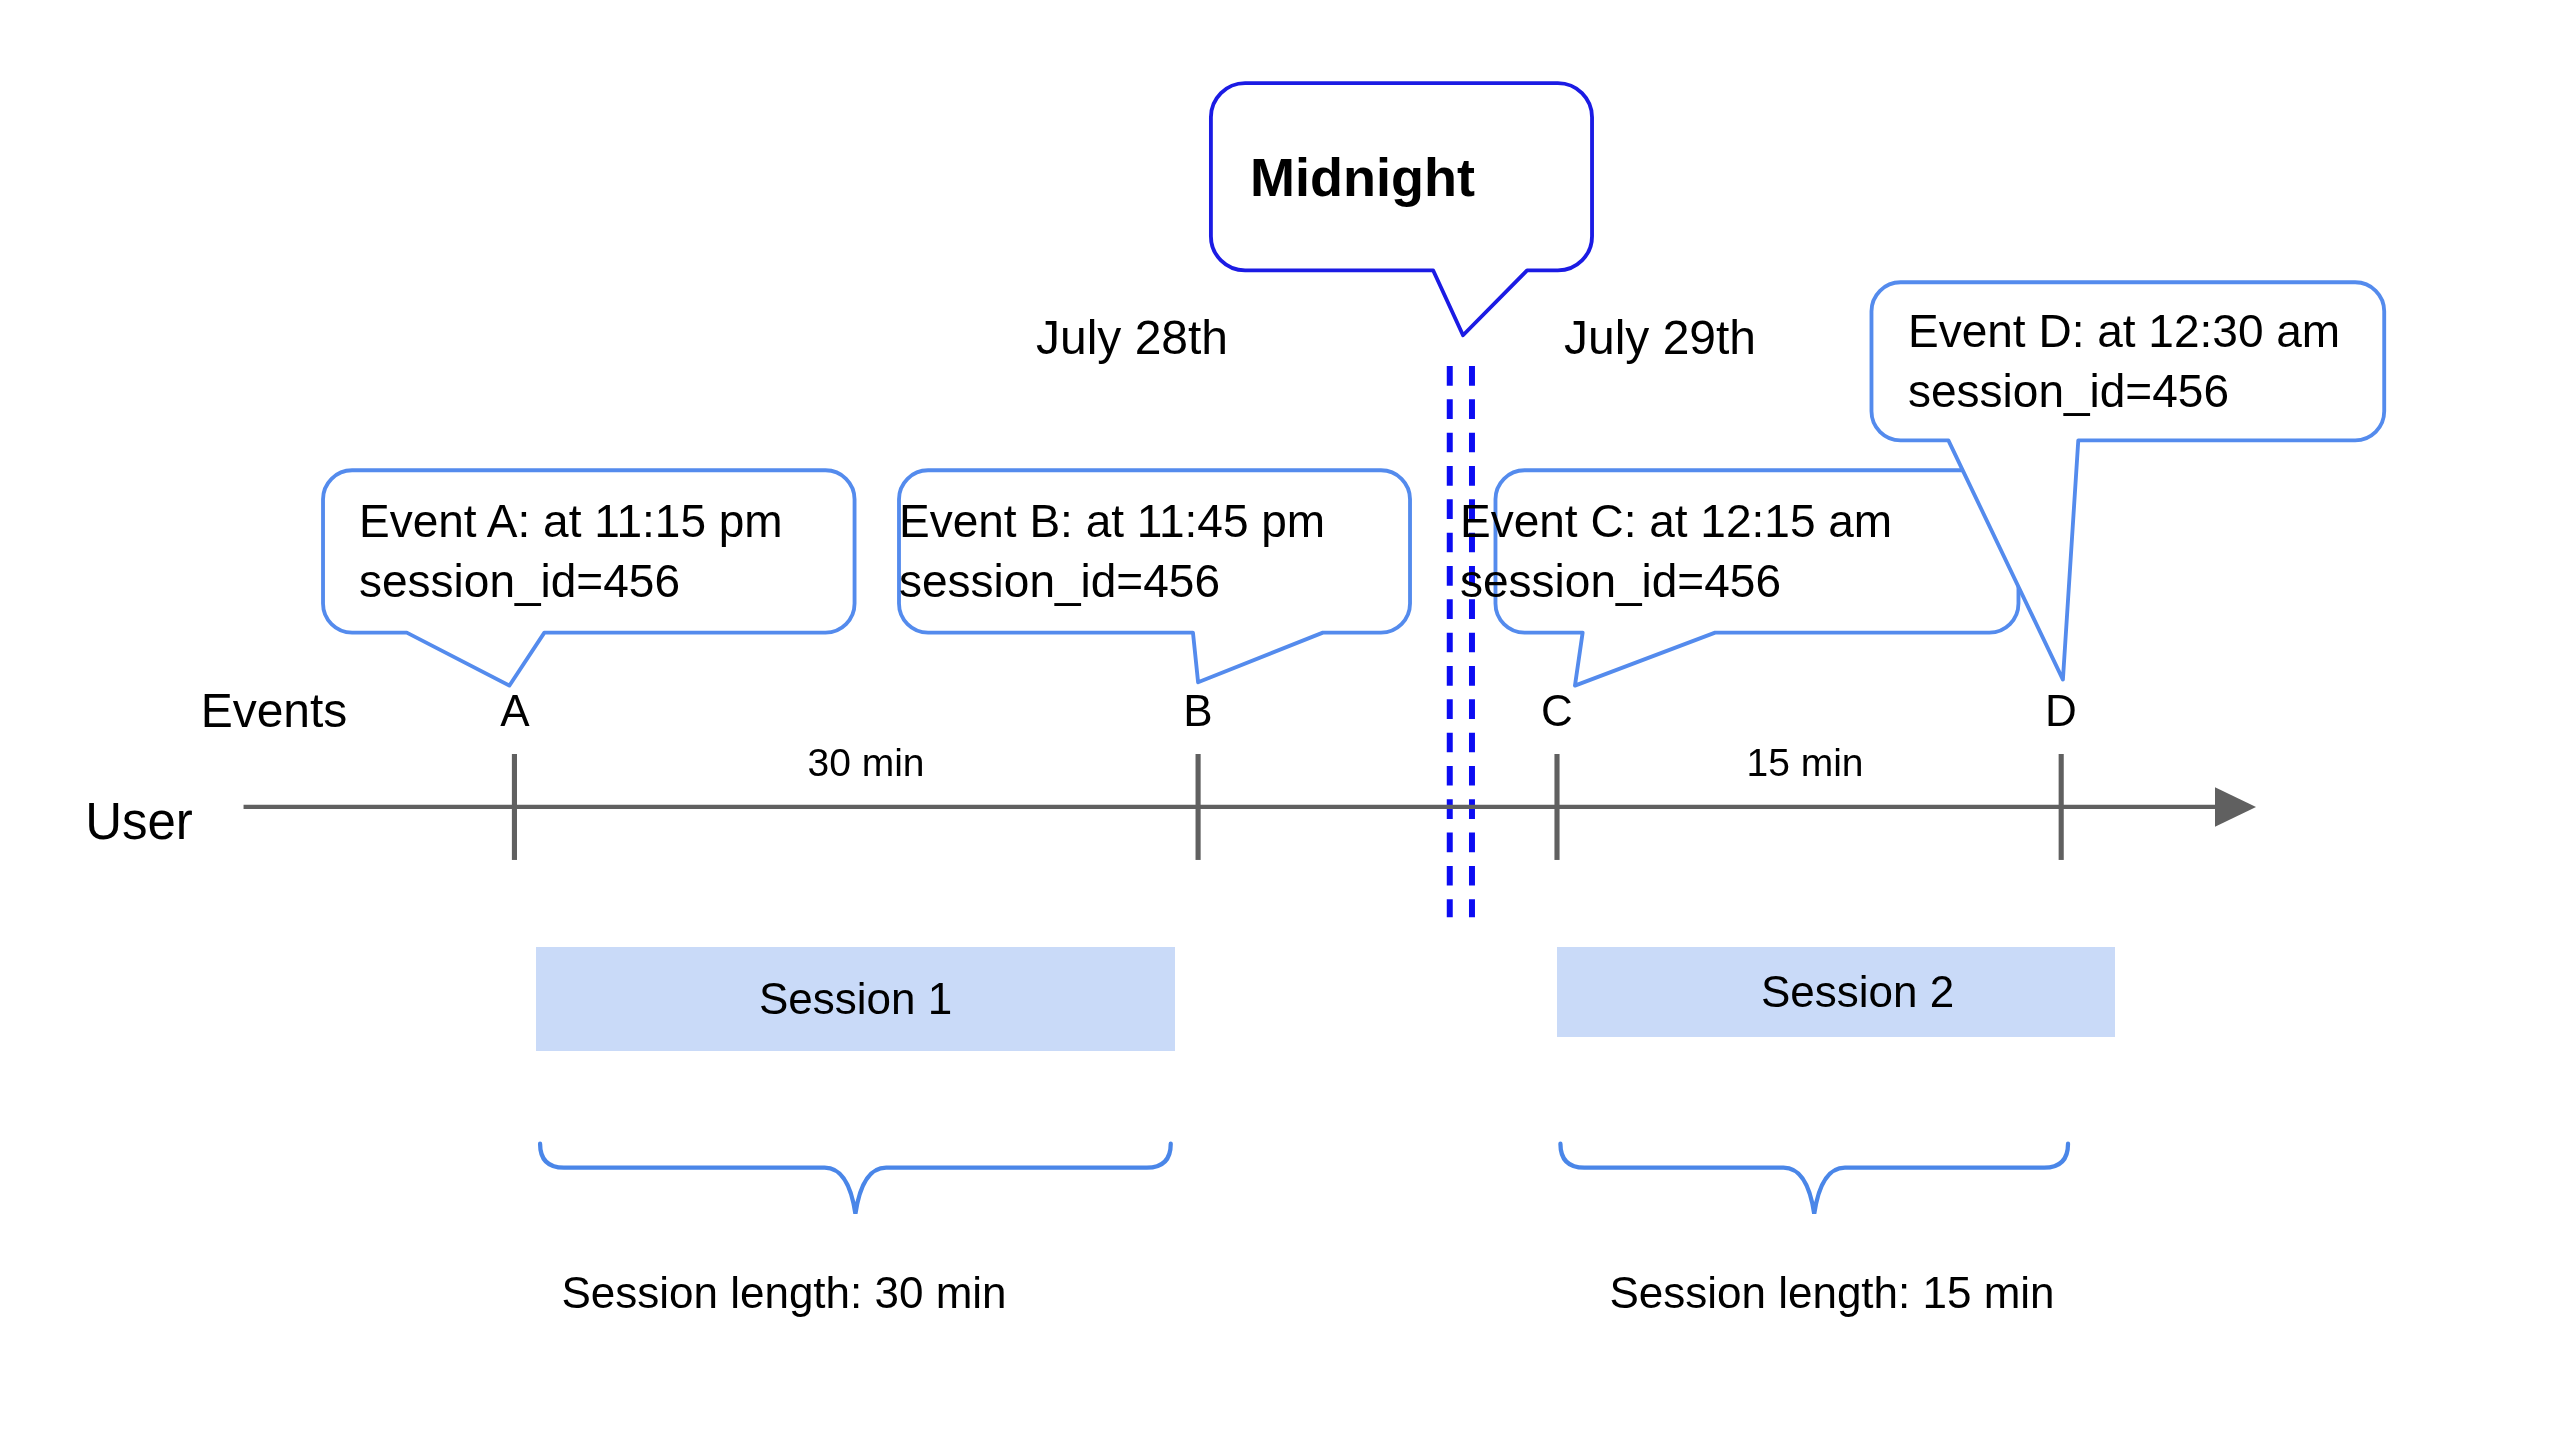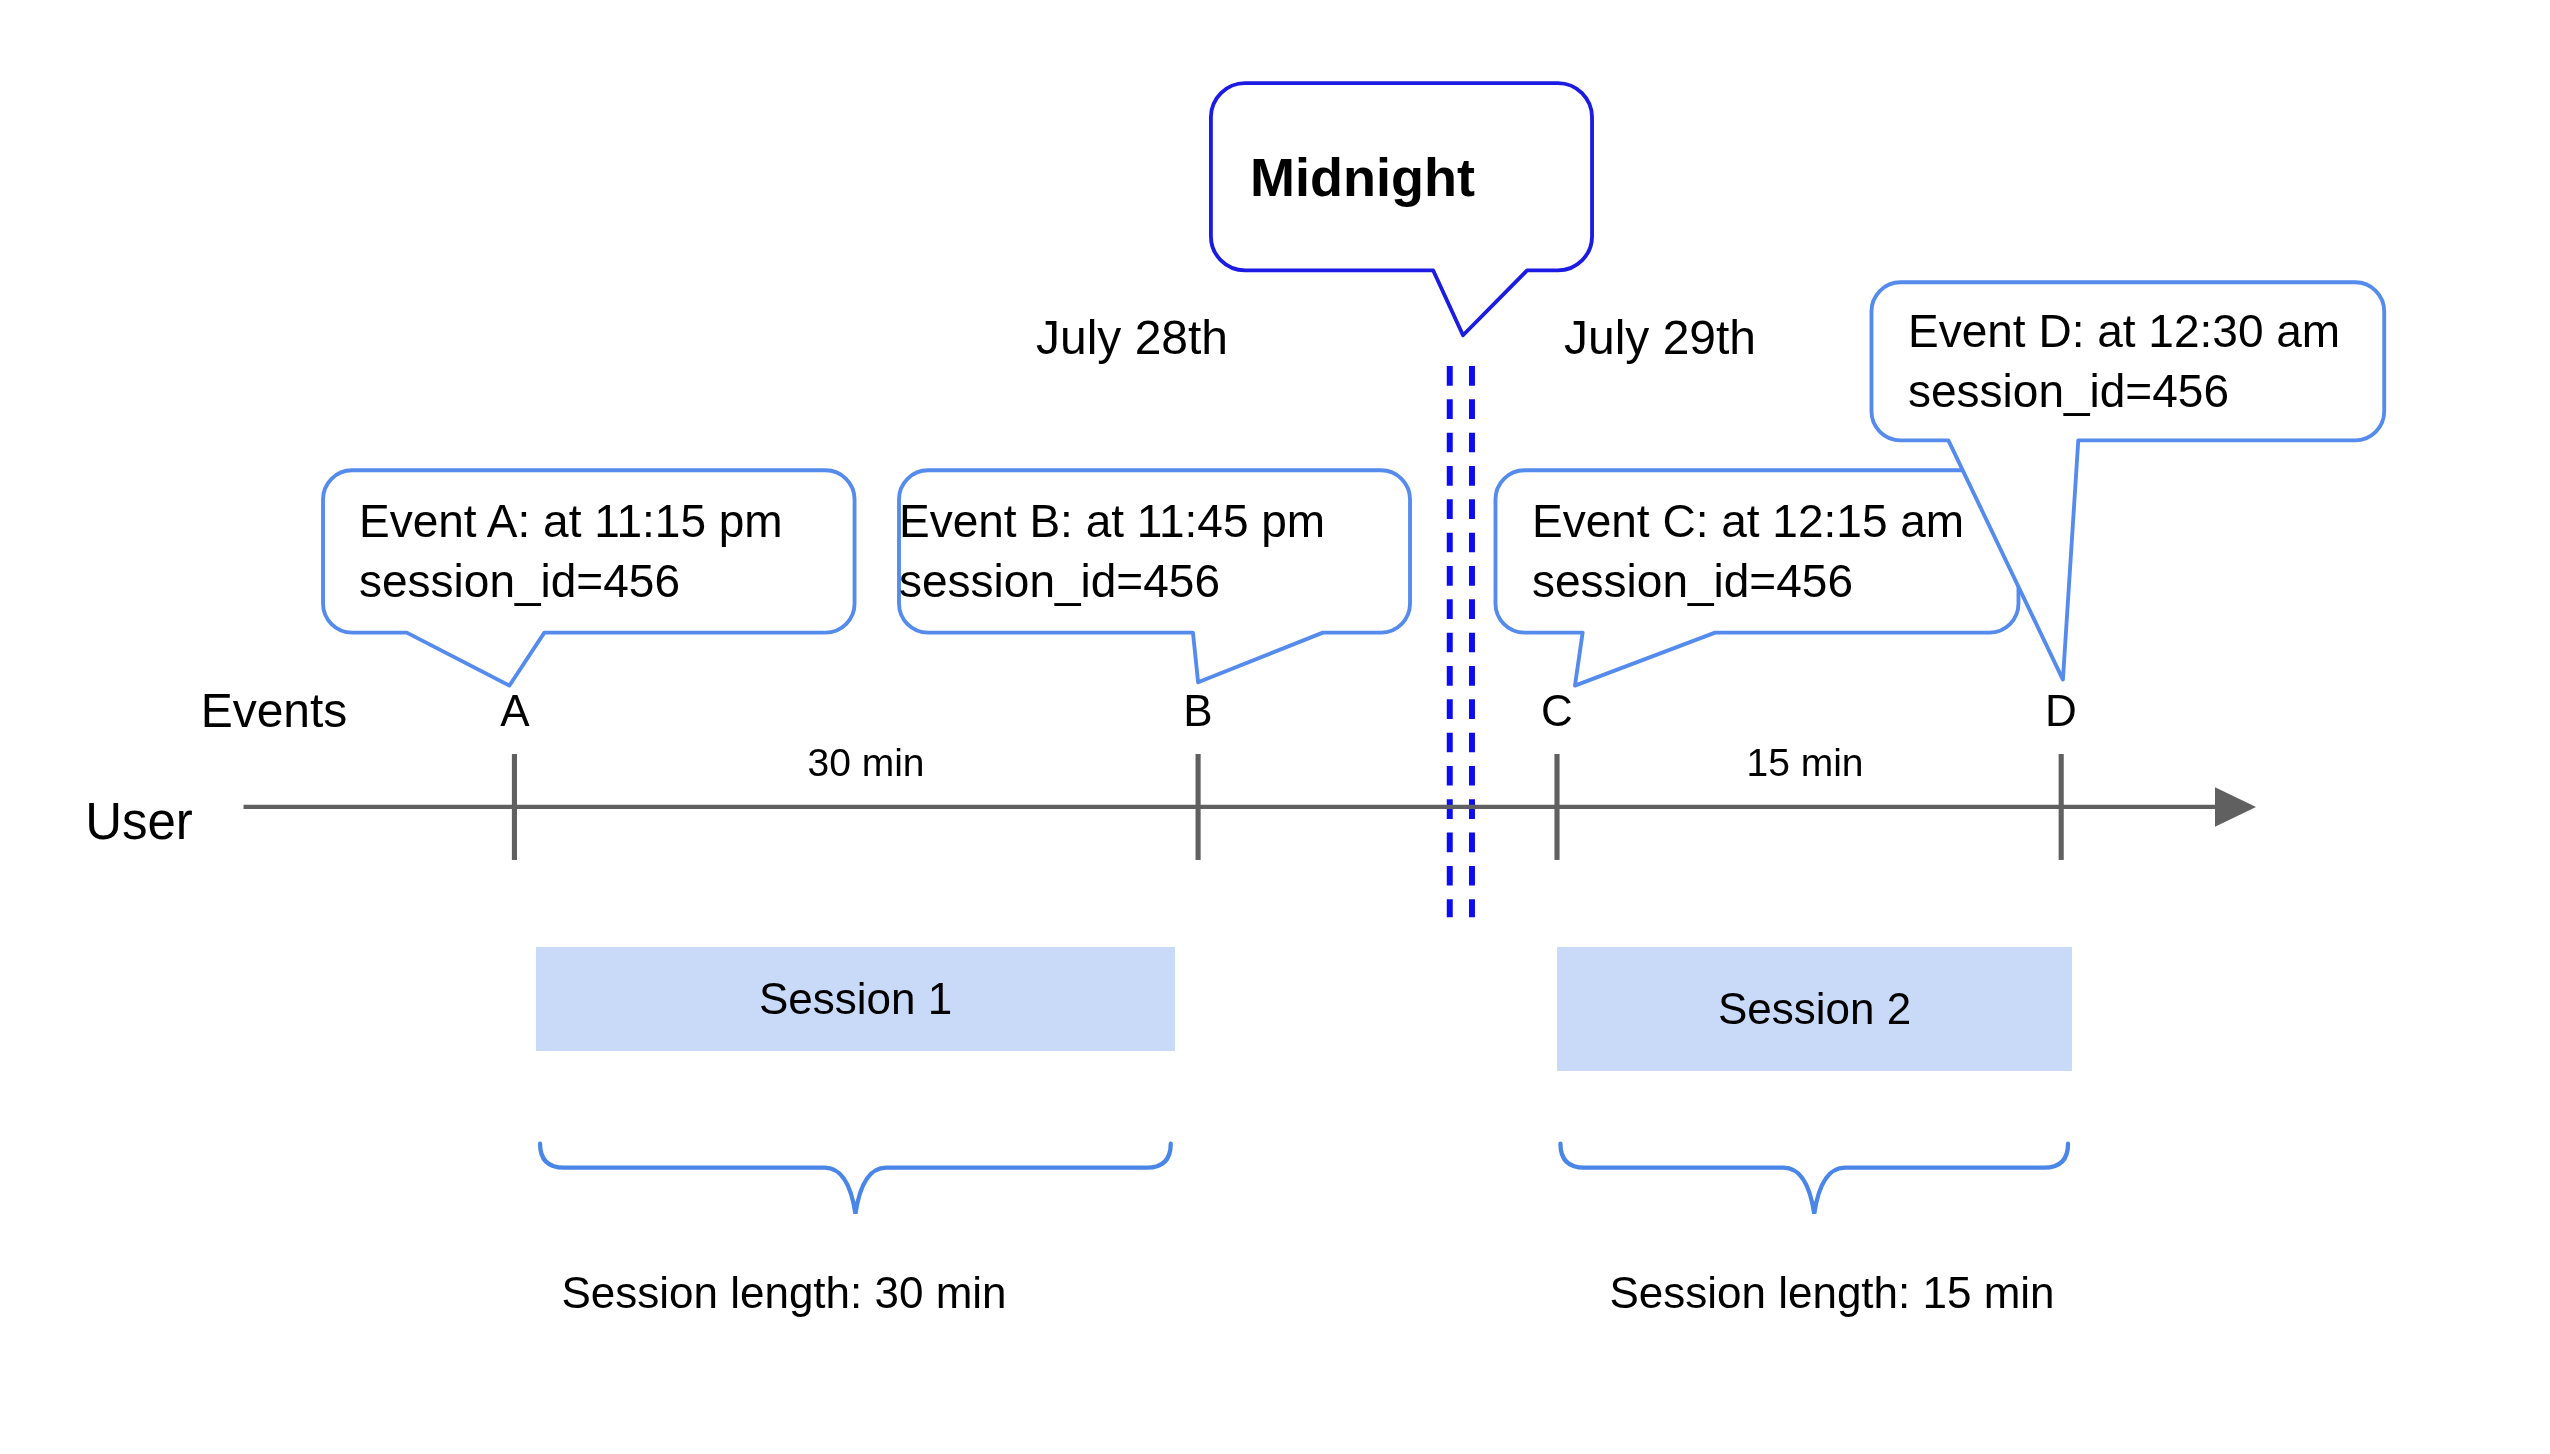--- a/index.html
+++ b/index.html
@@ -85,40 +85,40 @@
 
     <path class="bubble" d="M 2224,330 H 2756 A 34,34 0 0 1 2790,364 V 481 A 34,34 0 0 1 2756,515 H 2432 L 2414,795 L 2280,515 H 2224 A 34,34 0 0 1 2190,481 V 364 A 34,34 0 0 1 2224,330 Z"></path>
 
     <path class="brace" d="M 632,1338 q 0,28 28,28 L 965,1366 q 28,0 36,54 q 8,-54 36,-54 L 1342,1366 q 28,0 28,-28"></path>
     <path class="brace" d="M 1826,1338 q 0,28 28,28 L 2087,1366 q 28,0 36,54 q 8,-54 36,-54 L 2392,1366 q 28,0 28,-28"></path>
   </svg>
 
   <div class="session-box" style="left:536px;top:947px;width:639px;height:104px;">
     <span>Session 1</span>
   </div>
-  <div class="session-box" style="left:1557px;top:947px;width:515px;height:124px;">
+  <div class="session-box" style="left:1557px;top:947px;width:515px;height:90px;padding-left:43px;">
     <span>Session 2</span>
   </div>
 
   <div class="midnight-text" style="left:1211px;top:83px;width:381px;height:187px;">
     <span>Midnight</span>
   </div>
 
   <div class="lbl fs56" style="left:1132px;top:338px;">July 28th</div>
   <div class="lbl fs56" style="left:1660px;top:338px;">July 29th</div>
 
   <div class="callout-text" style="left:323px;top:470px;width:532px;height:162px;">
     <div><span class="b">Event A:</span><span> at 11:15 pm</span></div>
     <div>session_id=456</div>
   </div>
   <div class="callout-text" style="left:863px;top:470px;width:511px;height:162px;">
     <div><span class="b">Event B:</span><span> at 11:45 pm</span></div>
     <div>session_id=456</div>
   </div>
-  <div class="callout-text" style="left:1496px;top:470px;width:523px;height:162px;">
+  <div class="callout-text" style="left:1424px;top:470px;width:523px;height:162px;">
     <div><span class="b">Event C:</span><span> at 12:15 am</span></div>
     <div>session_id=456</div>
   </div>
   <div class="callout-text" style="left:1872px;top:282px;width:513px;height:158px;">
     <div><span class="b">Event D:</span><span> at 12:30 am</span></div>
     <div>session_id=456</div>
   </div>
 
   <div class="lbl fs60" style="left:139px;top:822px;">User</div>
   <div class="lbl fs56" style="left:274px;top:711px;">Events</div>

